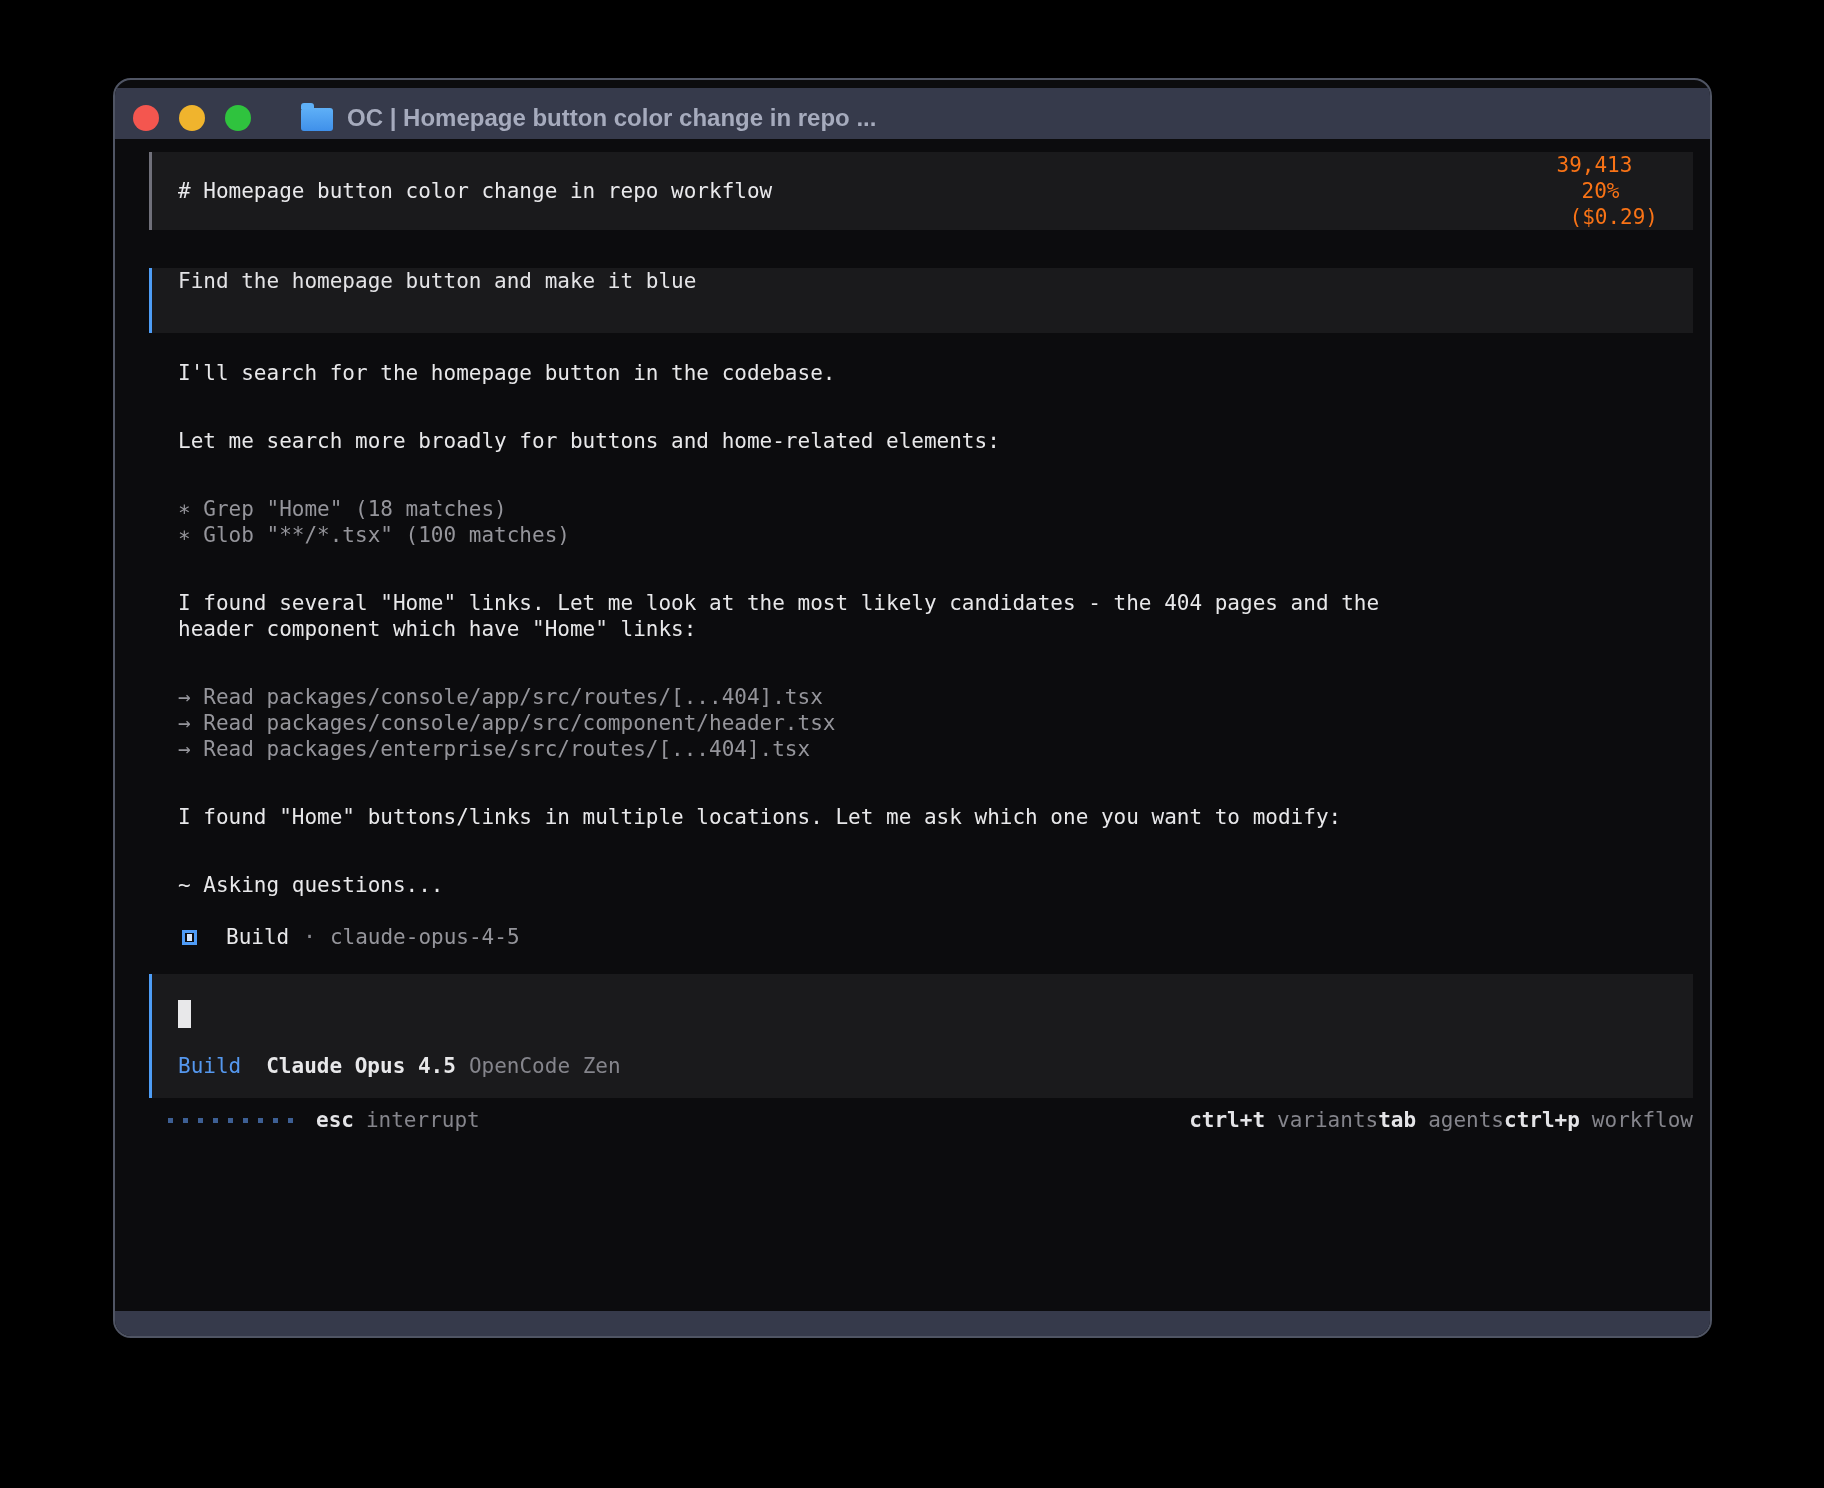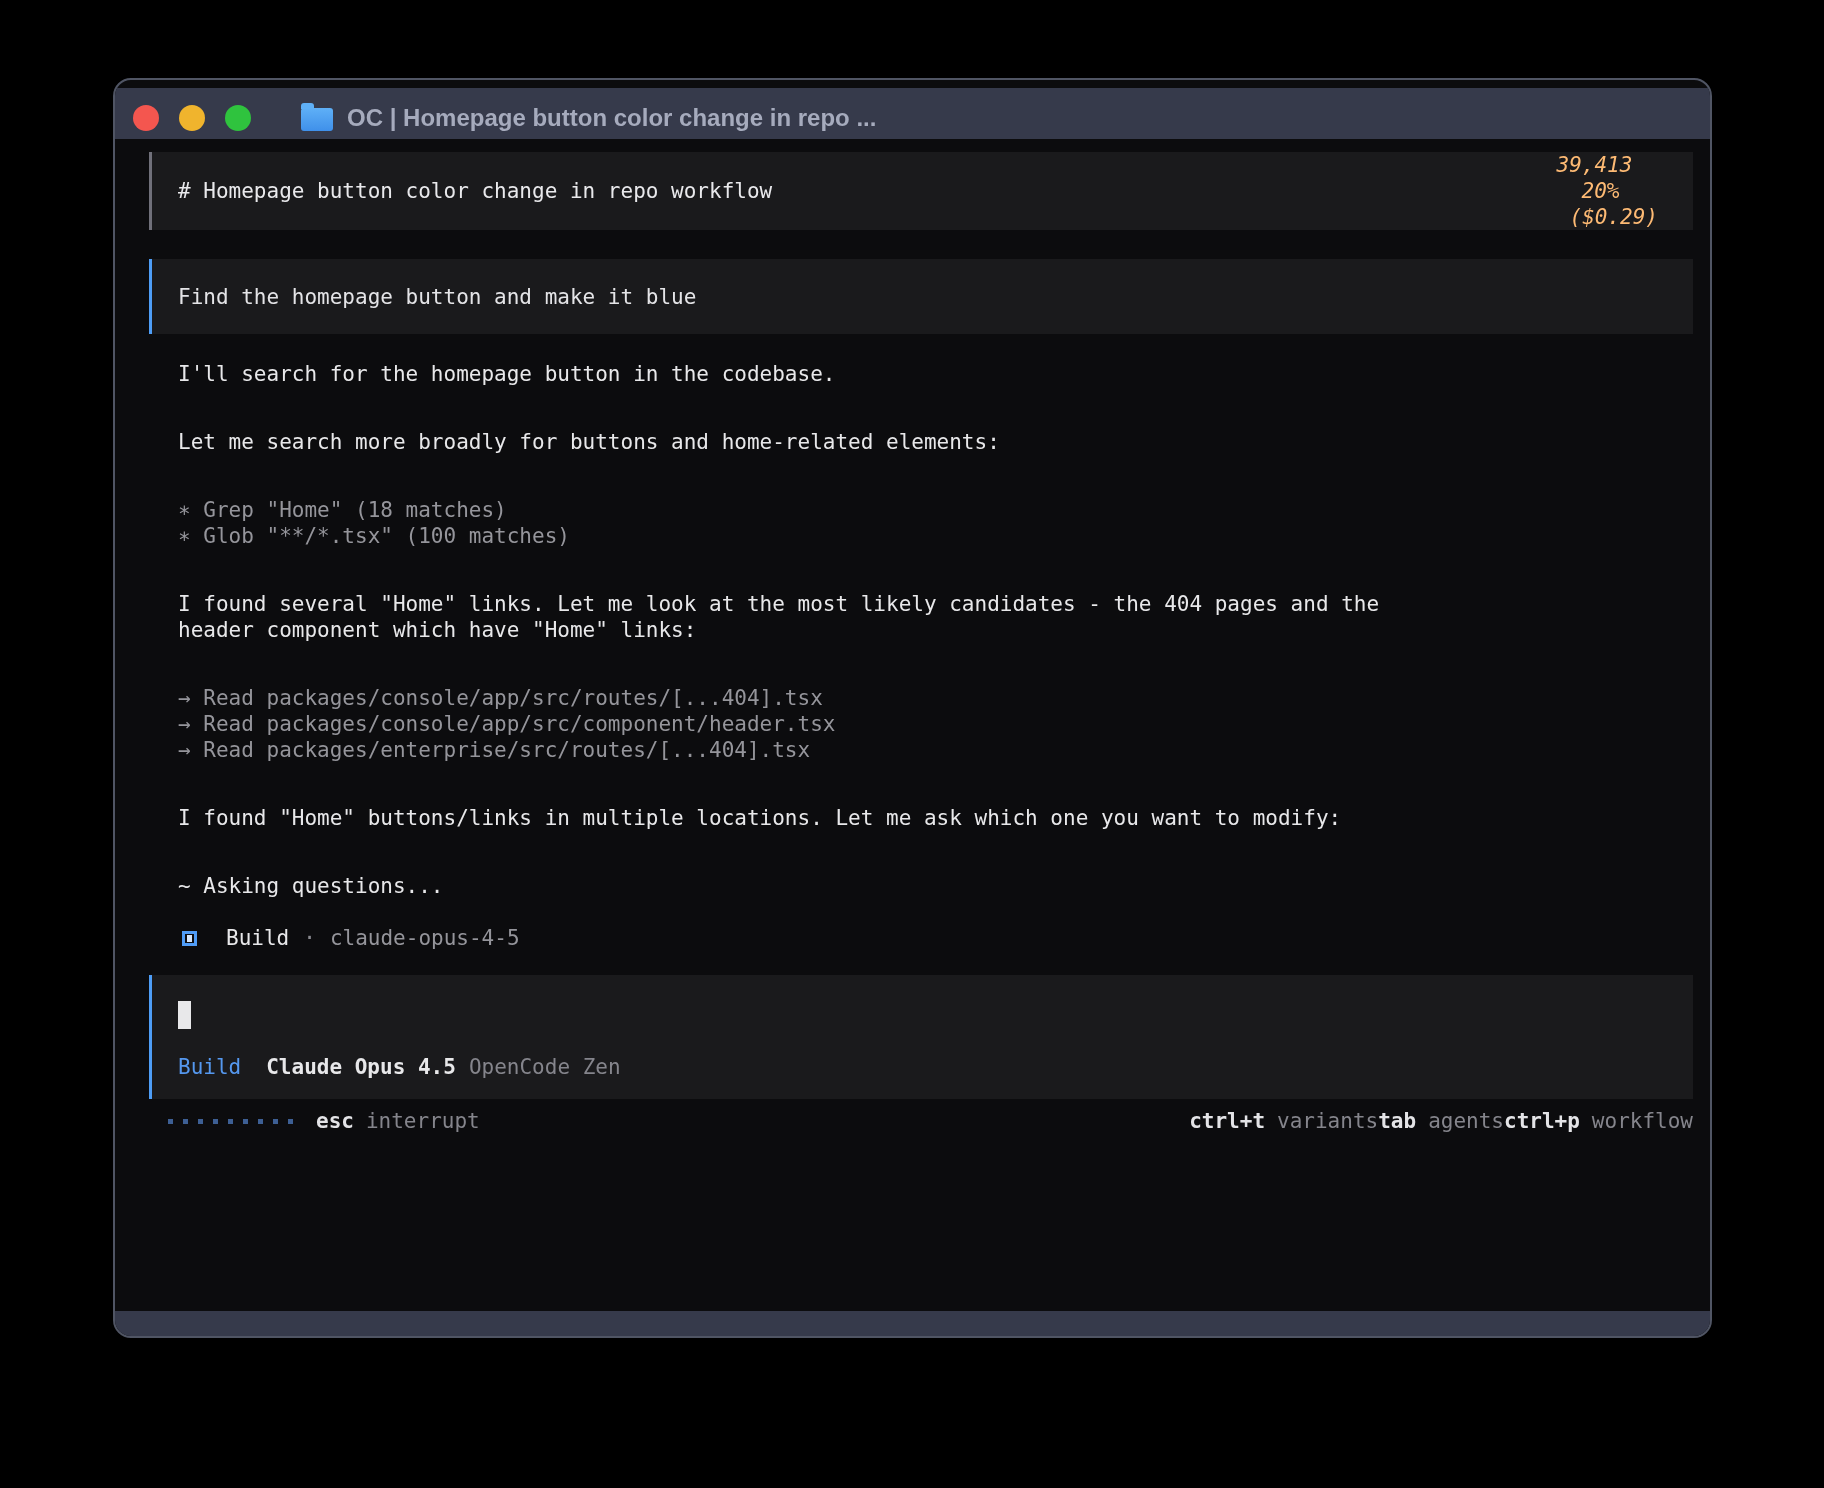--- a/index.html
+++ b/index.html
@@ -82,29 +82,28 @@
   }
   .header-block {
     margin-top: 13px;
     height: 78px;
     display: flex;
     align-items: center;
     justify-content: space-between;
     padding: 0 35px 0 26px;
   }
   .header-title { font-weight: 400; color: #e9e9ec; white-space: pre; }
-  .header-stats { color: #fdba74; white-space: pre; font-style: italic; }
+  .header-stats { color: #f97316; white-space: pre; }
   .header-stats .pct  { margin-left: 25px; }
   .header-stats .cost { margin-left: 13px; }
   .user-block {
-    margin-top: 29px;
-    height: 75px;
+    margin-top: 38px;
+    height: 65px;
     border-left-color: #4e9df6;
     display: flex;
-    align-items: center;
     padding: 0 26px;
   }
   .user-block .line { color: #e4e4e7; }
   
   #conversation {
     margin-top: 27px;
     margin-left: 29px;
     display: flex;
     flex-direction: column;
     gap: 42px;

